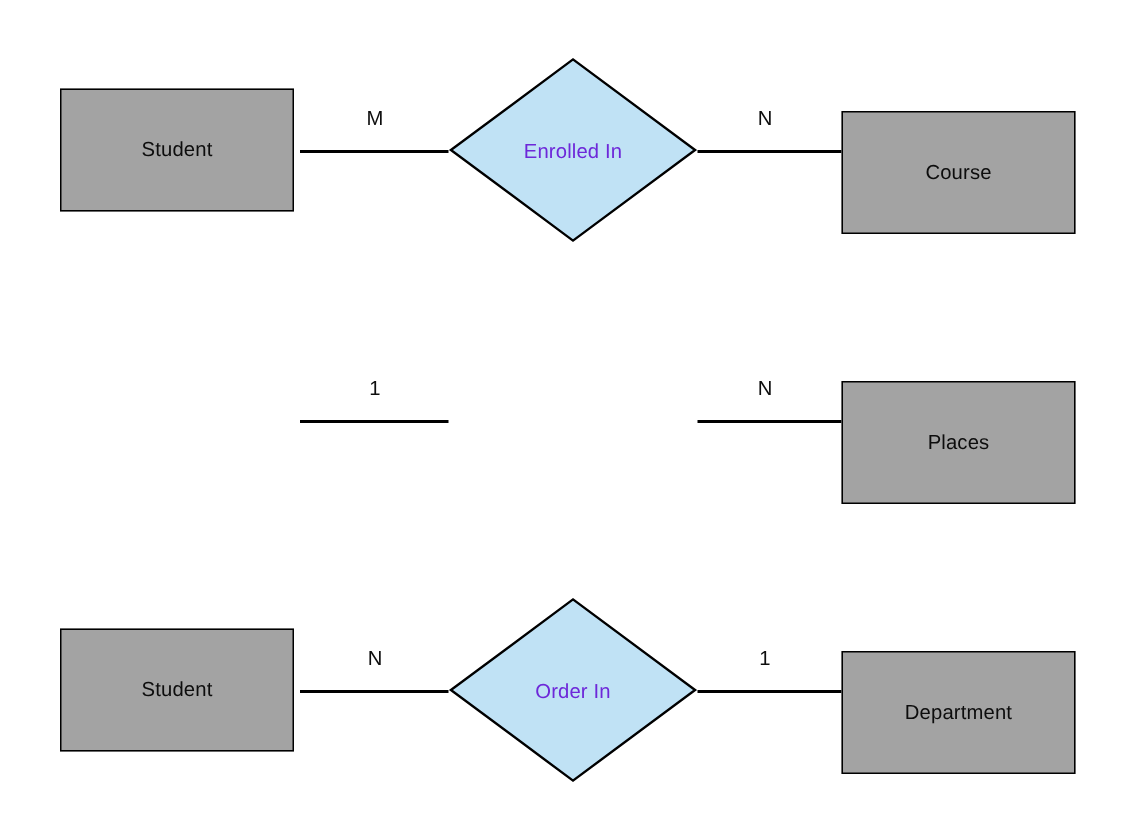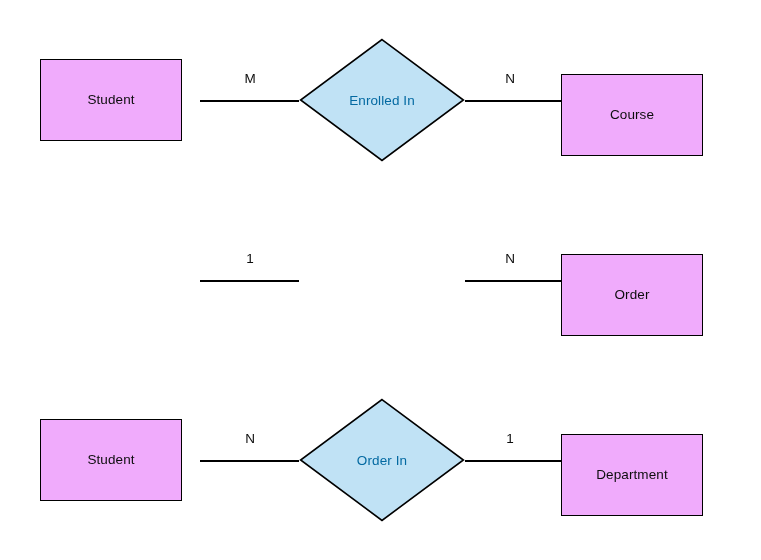--- a/index.html
+++ b/index.html
@@ -22,24 +22,24 @@
   }
   .er-row {
     position: absolute;
     left: 0;
     width: 761px;
     height: 180px;
   }
   
   .entity {
     position: absolute;
-    width: 142px;
+    width: 156px;
     height: 82px;
     box-sizing: border-box;
-    background: #f0abfc;
+    background: #a3a3a3;
     border: 1.6px solid #000000;
     display: flex;
     align-items: center;
     justify-content: center;
   }
   .entity-left  { left: 40px;  top: 39px; }
   .entity-right { left: 561px; top: 54px; }
   .entity-label {
     font-size: 13.5px;
     color: #0d0d0d;
@@ -65,21 +65,21 @@
   .rel-label {
     position: absolute;
     left: 0;
     top: 0;
     width: 166px;
     height: 124px;
     display: flex;
     align-items: center;
     justify-content: center;
     font-size: 13.5px;
-    color: #0369a1;
+    color: #6d28d9;
     letter-spacing: 0.1px;
     white-space: nowrap;
     pointer-events: none;
   }
   
   .connector {
     position: absolute;
     top: 80px;
     height: 1.6px;
     background: #000000;
@@ -138,21 +138,21 @@
     <div class="connector connector-left"></div>
 
     <div class="cardinality cardinality-left">1</div>
 
 
     <div class="connector connector-right"></div>
 
     <div class="cardinality cardinality-right">N</div>
 
     <div class="entity entity-right">
-      <span class="entity-label">Order</span>
+      <span class="entity-label">Places</span>
     </div>
 
   </div>
 
   <div class="er-row" style="top:380px;">
 
     <div class="entity entity-left">
       <span class="entity-label">Student</span>
     </div>
 

